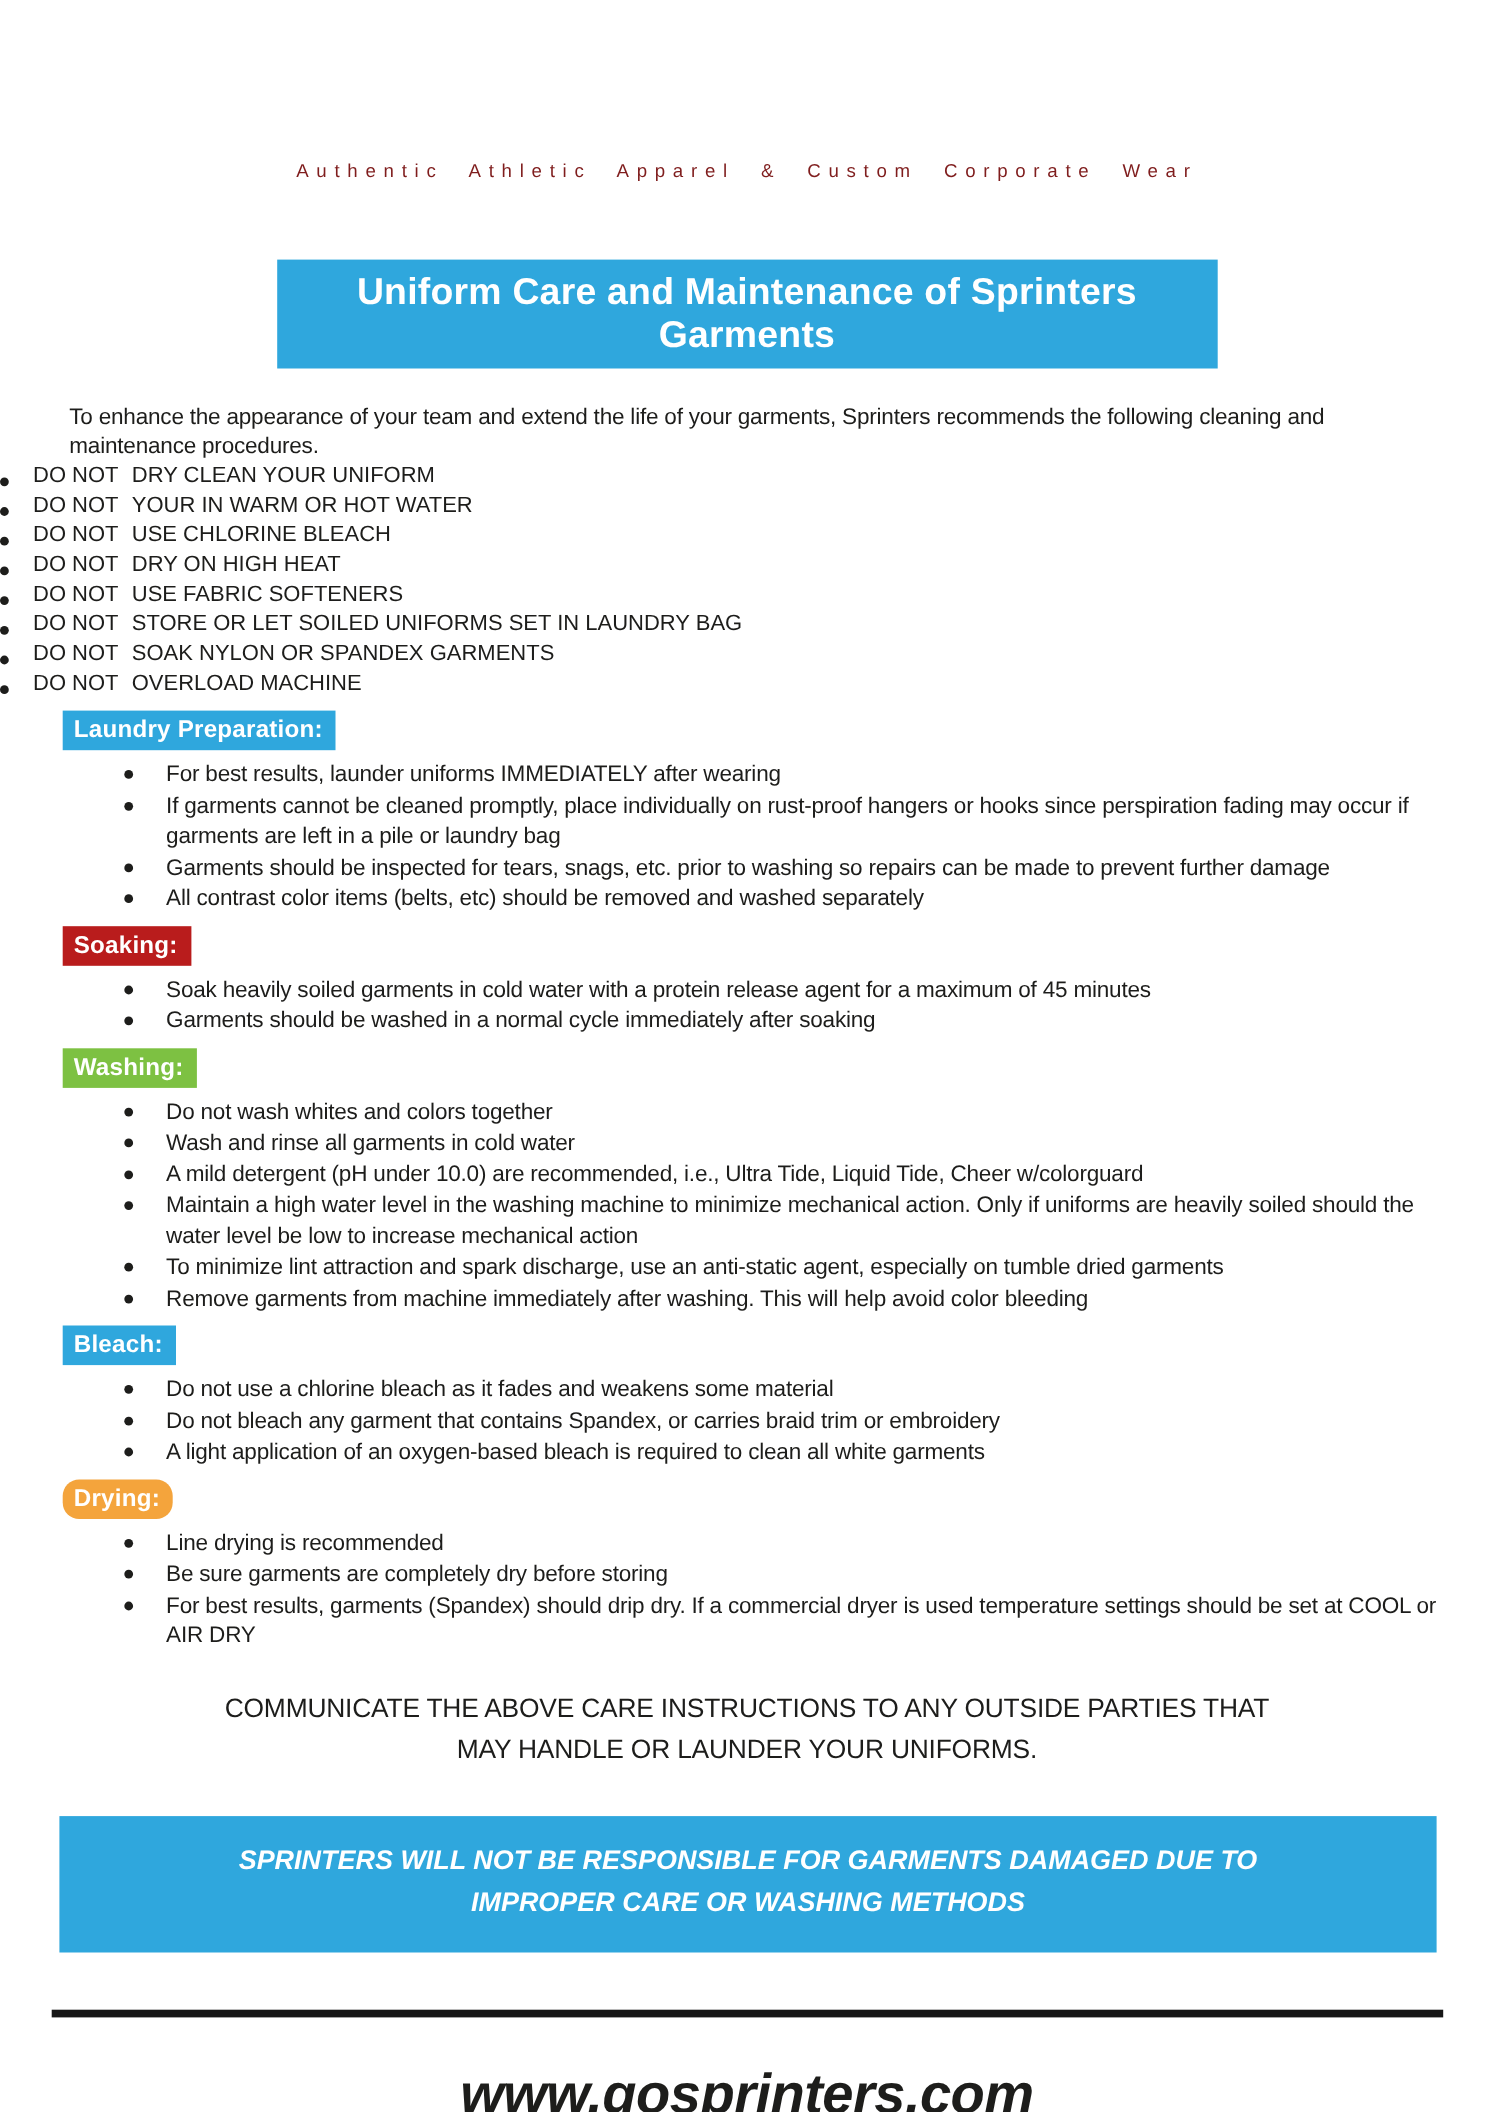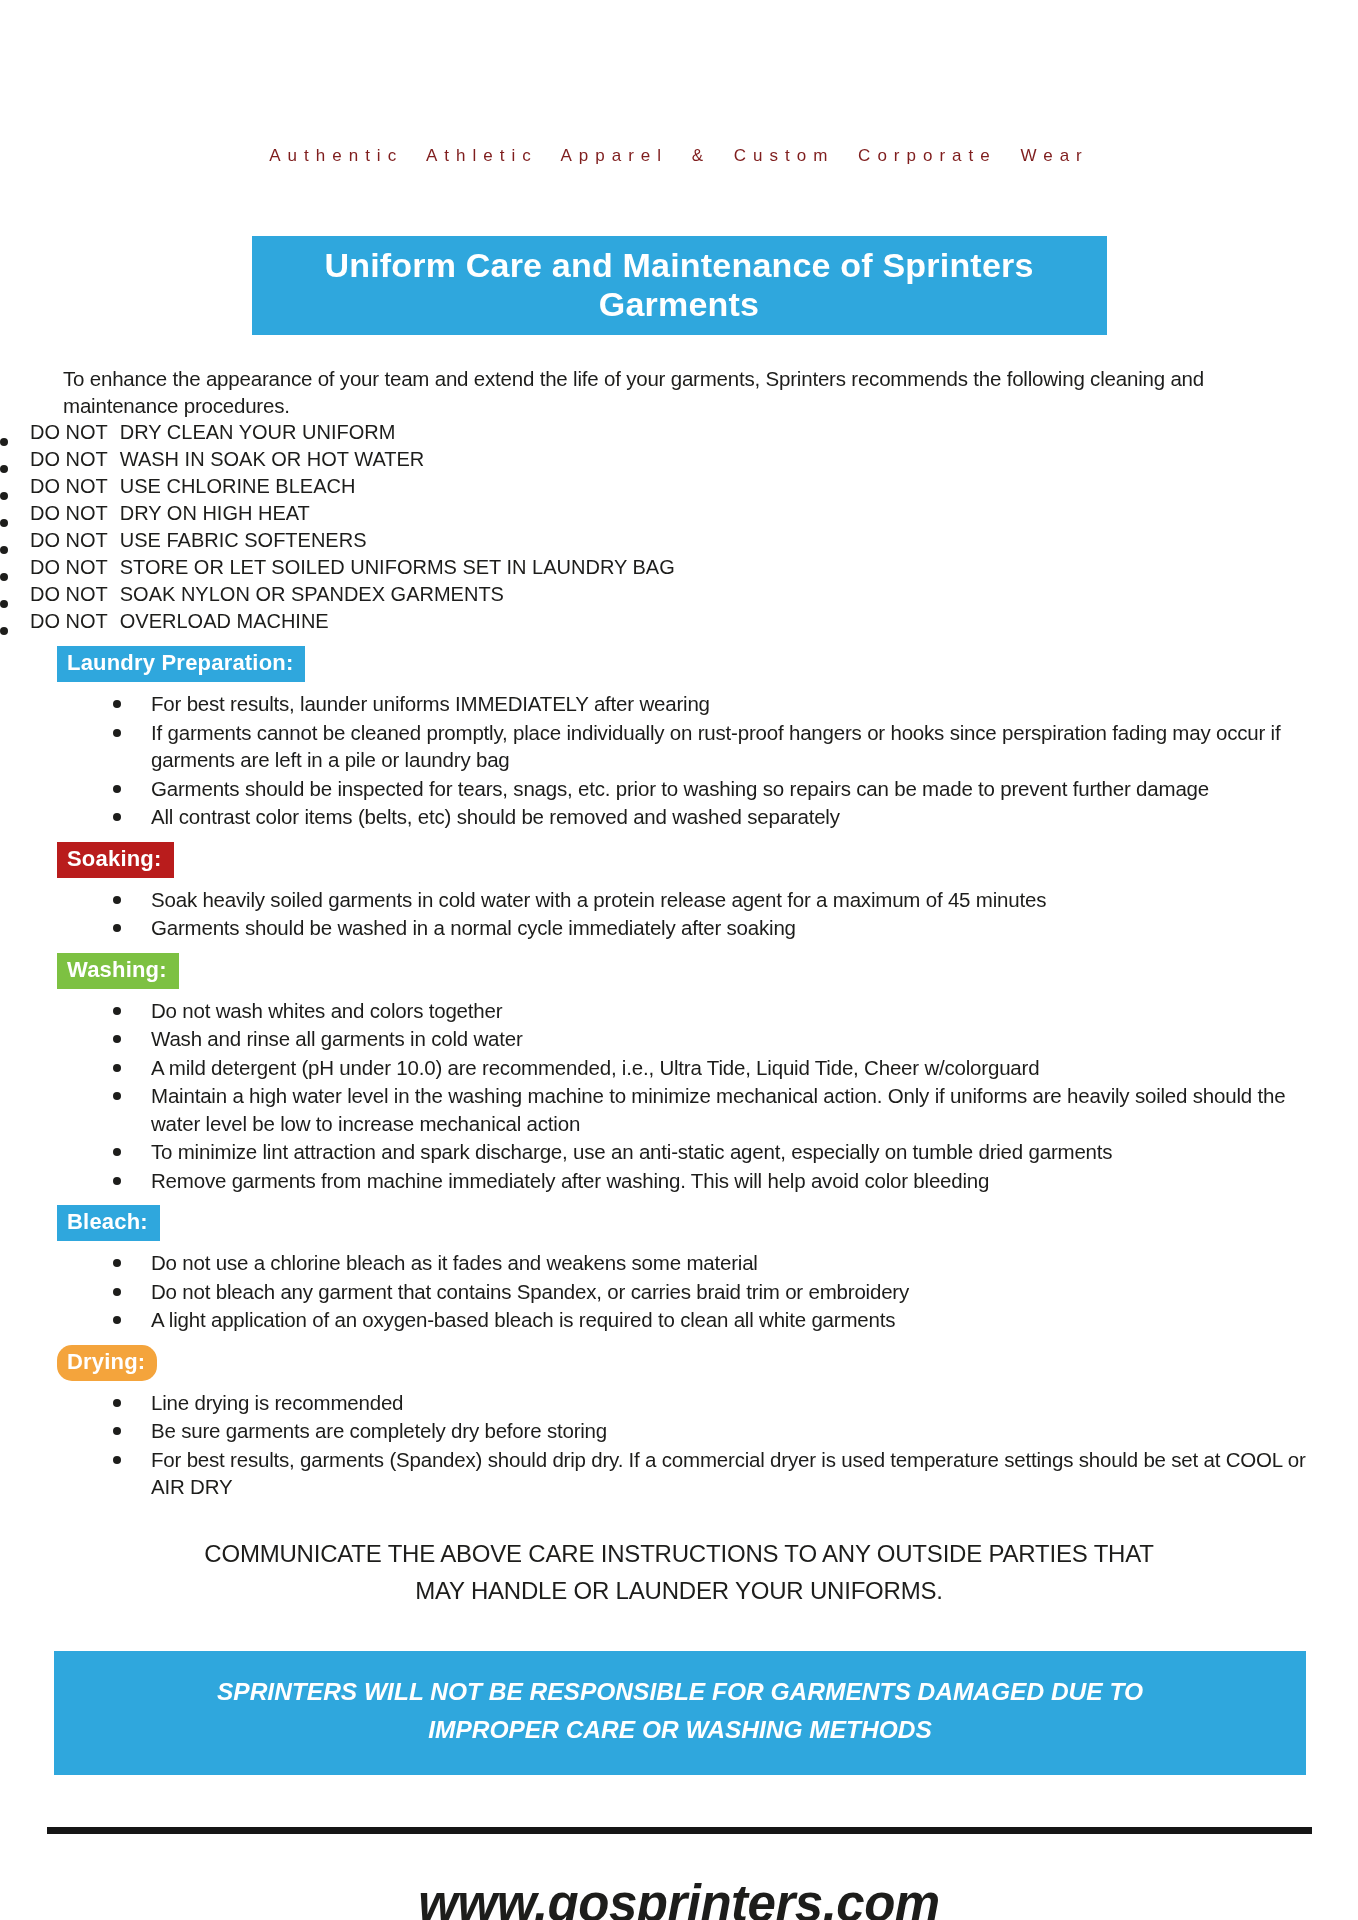--- a/index.html
+++ b/index.html
@@ -36,21 +36,21 @@
     font-size: 20.5px;
     line-height: 27px;
     letter-spacing: -0.2px;
   }
   ul.plain { list-style: none; margin: 0; padding: 0; }
   .donot {
     margin: 28px 40px 0 205px;
     font-size: 20px;
     line-height: 27px;
   }
-  .donot li { display: flex; align-items: flex-end; }
+  .donot li { display: flex; align-items: center; }
   .dot {
     flex: none;
     width: 8px; height: 8px;
     border-radius: 50%;
     background: #1d1d1b;
     margin-top: 10px;
   }
   .donot .dot { margin-right: 22px; }
   .donot .prefix { margin-right: 12px; white-space: nowrap; }
   .section { margin-top: 11px; }
@@ -115,21 +115,21 @@
 
   <ul class="plain donot" id="do-not-list">
       <li>
         <span class="dot"></span>
         <span class="prefix">DO NOT</span>
         <span class="txt">DRY CLEAN YOUR UNIFORM</span>
       </li>
       <li>
         <span class="dot"></span>
         <span class="prefix">DO NOT</span>
-        <span class="txt">WASH IN SOAK OR HOT WATER</span>
+        <span class="txt">YOUR IN WARM OR HOT WATER</span>
       </li>
       <li>
         <span class="dot"></span>
         <span class="prefix">DO NOT</span>
         <span class="txt">USE CHLORINE BLEACH</span>
       </li>
       <li>
         <span class="dot"></span>
         <span class="prefix">DO NOT</span>
         <span class="txt">DRY ON HIGH HEAT</span>

